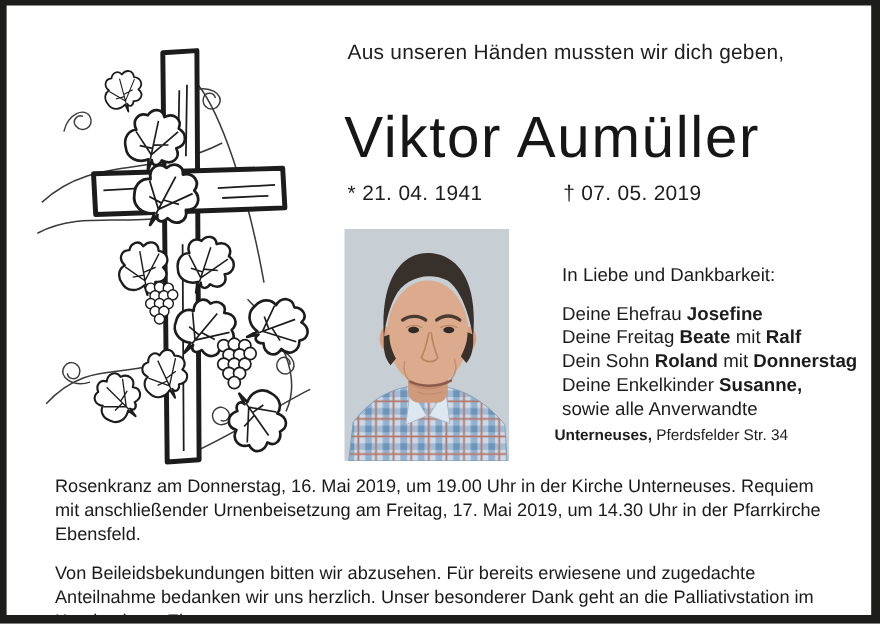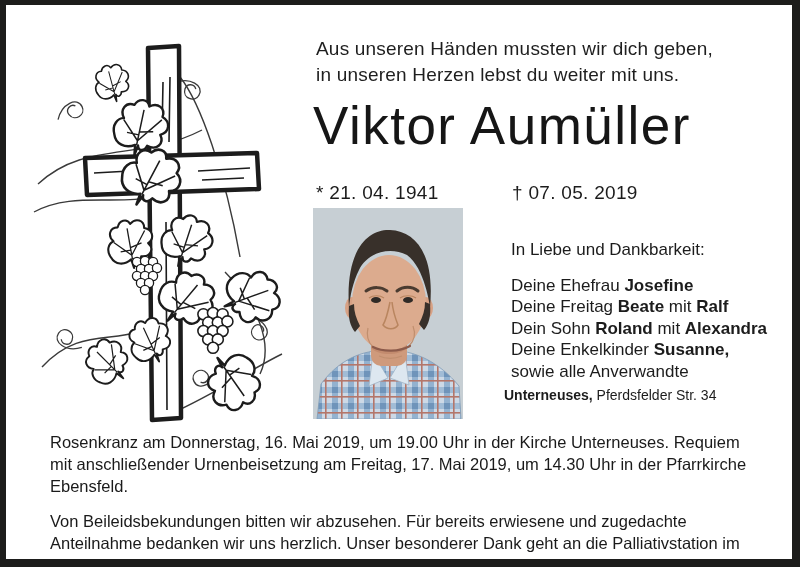--- a/index.html
+++ b/index.html
@@ -15,21 +15,21 @@
     overflow:hidden;
     font-family:"Liberation Sans", sans-serif;
     color:#1c1c1c;
     padding-left:36px;
   }
   .abs{position:absolute;}
   .artwork{left:24px;top:17px;width:270px;height:402px;}
   .photo{left:307px;top:203px;width:150px;height:211px;}
   .epigraph{left:310px;top:31px;font-size:19px;line-height:26px;letter-spacing:.2px;color:#1e1e1e;}
   .name{left:307px;top:90px;font-size:53px;letter-spacing:1.5px;color:#161616;white-space:nowrap;}
-  .dates{left:310px;top:161px;font-size:19px;letter-spacing:.3px;margin-top:16px;}
+  .dates{left:310px;top:161px;font-size:19px;letter-spacing:.3px;}
   .date-death{position:absolute;left:196px;top:0;white-space:nowrap;}
   .date-birth{white-space:nowrap;}
   .tribute{left:505px;top:206px;width:250px;font-size:17px;line-height:21.5px;margin-top:28px;}
   .tribute-intro{margin-bottom:14px;}
   .tribute-line{white-space:nowrap;}
   .address{left:498px;top:382px;font-size:14px;white-space:nowrap;}
   .announcements{left:44px;top:426px;width:712px;font-size:16.5px;line-height:22px;color:#1a1a1a;}
   .announcements .para{margin:0 0 13px 0;}
   .b{font-weight:bold;}
 </style>
@@ -141,35 +141,34 @@
         <path d="M77,94 C75,104 73,112 70,117 C74,122 82,122 85,117 C83,112 80,104 79,94" fill="none" stroke="#b9855f" stroke-width="1.5"></path>
         <path d="M55,120 C53,128 55,134 60,139 M100,118 C103,126 101,133 96,138" stroke="#c08f6f" stroke-width="1.2" fill="none"></path>
         <path d="M60,139 C70,144 86,144 97,138" stroke="#8c5a4a" stroke-width="2.2" fill="none" stroke-linecap="round"></path>
         <path d="M66,148 C73,151 81,151 89,148" stroke="#c08f6f" stroke-width="1.2" fill="none"></path>
       </g>
     </svg>
   </div>
 
   <div class="abs epigraph">
     <div>Aus unseren Händen mussten wir dich geben,</div>
-    <div>in unseren Herzen lebst du weiter mit uns.</div>
   </div>
 
   <div class="abs name">Viktor Aumüller</div>
 
   <div class="abs dates">
     <span class="date-birth">* 21. 04. 1941</span>
     <span class="date-death">† 07. 05. 2019</span>
   </div>
 
   <div class="abs tribute">
     <div class="tribute-intro">In Liebe und Dankbarkeit:</div>
     <div class="tribute-line"><span>Deine Ehefrau </span><span class="b">Josefine</span></div>
     <div class="tribute-line"><span>Deine Freitag </span><span class="b">Beate</span><span> mit </span><span class="b">Ralf</span></div>
-    <div class="tribute-line"><span>Dein Sohn </span><span class="b">Roland</span><span> mit </span><span class="b">Alexandra</span></div>
+    <div class="tribute-line"><span>Dein Sohn </span><span class="b">Roland</span><span> mit </span><span class="b">Donnerstag</span></div>
     <div class="tribute-line"><span>Deine Enkelkinder </span><span class="b">Susanne,</span></div>
     <div class="tribute-line"><span>sowie alle Anverwandte</span></div>
   </div>
 
   <div class="abs address"><span class="b">Unterneuses,</span><span> Pferdsfelder Str. 34</span></div>
 
   <div class="abs announcements">
     <p class="para">Rosenkranz am Donnerstag, 16. Mai 2019, um 19.00 Uhr in der Kirche Unterneuses. Requiem mit anschließender Urnenbeisetzung am Freitag, 17. Mai 2019, um 14.30 Uhr in der Pfarrkirche Ebensfeld.</p>
     <p class="para">Von Beileidsbekundungen bitten wir abzusehen. Für bereits erwiesene und zugedachte Anteilnahme bedanken wir uns herzlich. Unser besonderer Dank geht an die Palliativstation im Krankenhaus Ebern.</p>
   </div>

